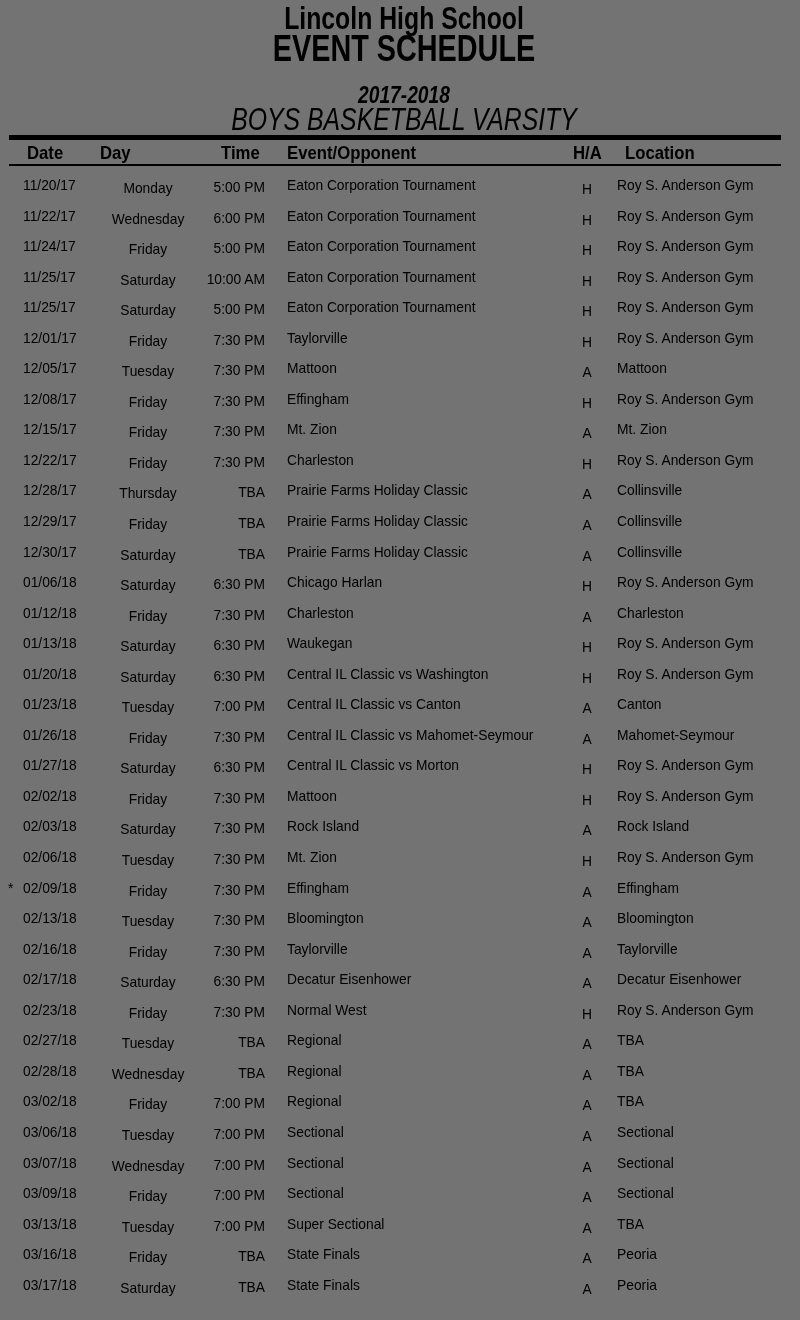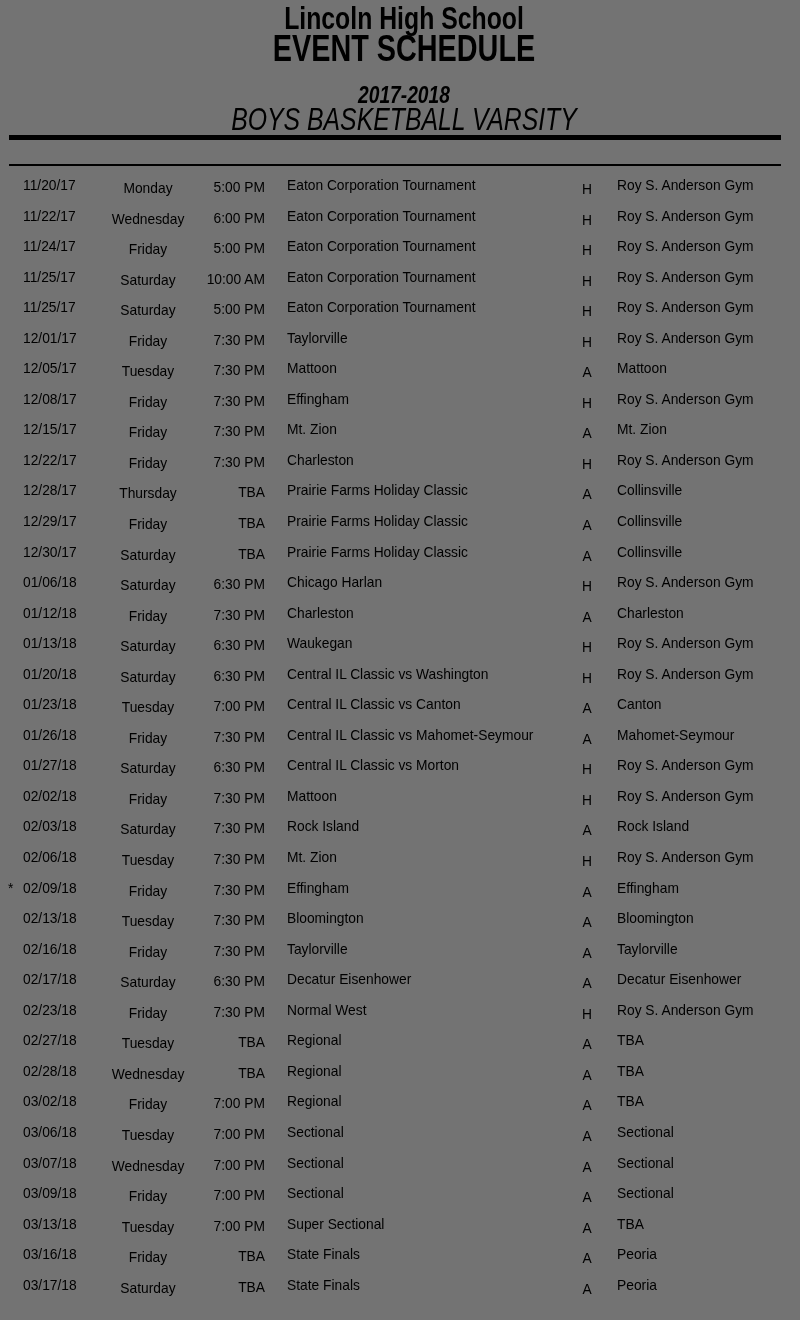--- a/index.html
+++ b/index.html
@@ -106,20 +106,28 @@
 
   <div class="titles">
     <div class="t-school">Lincoln High School</div>
     <div class="t-doc">EVENT SCHEDULE</div>
     <div class="t-season">2017-2018</div>
     <div class="t-team">BOYS BASKETBALL VARSITY</div>
   </div>
 
   <div class="rule-thick"></div>
 
+  <div class="colhead">
+    <span class="hcell h-date">Date</span>
+    <span class="hcell h-day">Day</span>
+    <span class="hcell h-time">Time</span>
+    <span class="hcell h-event">Event/Opponent</span>
+    <span class="hcell h-ha">H/A</span>
+    <span class="hcell h-loc">Location</span>
+  </div>
 
   <div class="rule-thin"></div>
 
   <div class="rows">
   <div class="row">
     <span class="cell c-flag"></span>
     <span class="cell c-date">11/20/17</span>
     <span class="cell c-day">Monday</span>
     <span class="cell c-time">5:00 PM</span>
     <span class="cell c-event">Eaton Corporation Tournament</span>

